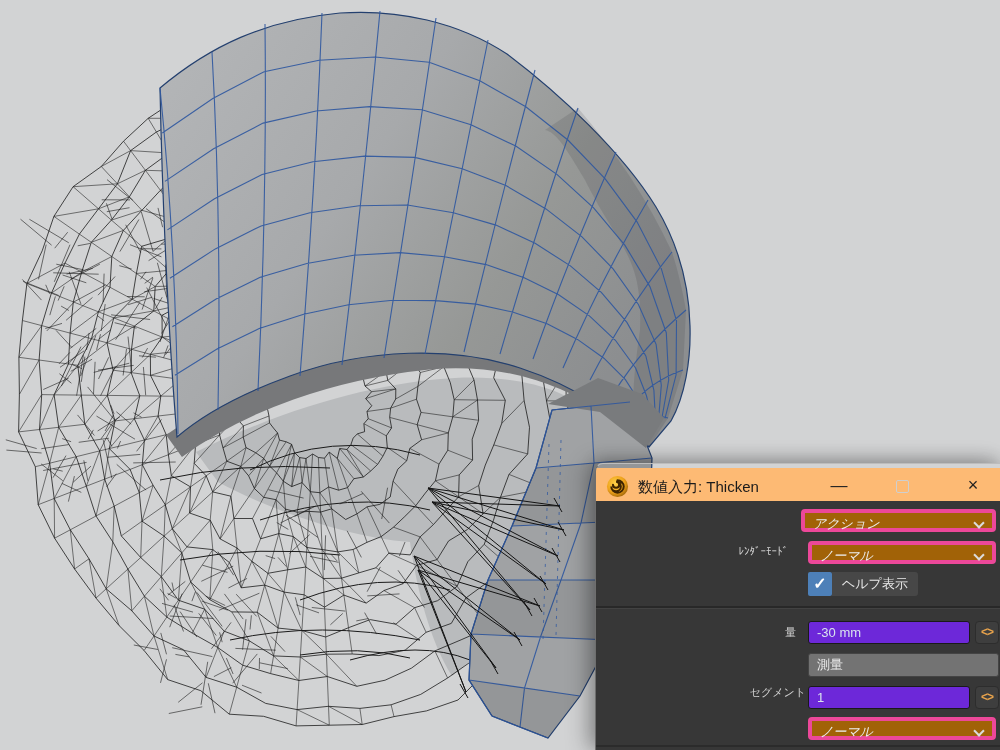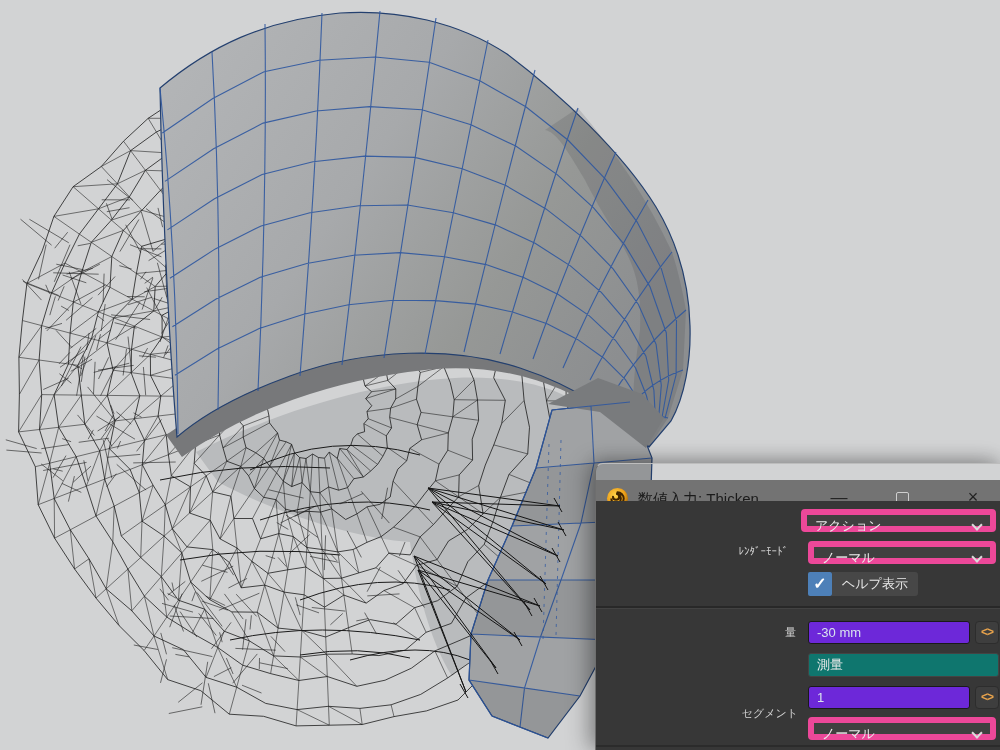--- a/index.html
+++ b/index.html
@@ -6,54 +6,54 @@
   #stage{position:relative;width:1000px;height:750px;overflow:hidden;
          background:#d2d3d4;font-family:"Liberation Sans",sans-serif;}
   #viewport-wrap{position:absolute;left:0;top:0;width:1000px;height:750px;}
   #viewport-svg{display:block;}
 
   
   .dialog{position:absolute;left:595px;top:463px;width:405px;height:287px;
           border-radius:8px 0 0 0;overflow:hidden;z-index:10;
           box-shadow:-8px 0 22px rgba(0,0,0,.28), 0 -4px 16px rgba(0,0,0,.18);
           border-left:1px solid #6e6e6e;border-top:1px solid #bdbdbd;box-sizing:border-box;}
-  .titlebar{position:absolute;left:0;top:16px;width:100%;height:37px;background:#737373;text-decoration:underline;}
+  .titlebar{position:absolute;left:0;top:4px;width:100%;height:37px;background:#fdba74;text-decoration:underline;}
   .app-icon{position:absolute;left:10px;top:7px;width:23px;height:23px;}
   .title-text{position:absolute;left:42px;top:0;height:37px;line-height:37px;
               font-size:15px;color:#1b1b1b;white-space:nowrap;}
   .winbtn{position:absolute;top:0;height:37px;text-align:center;line-height:35px;
           font-size:17px;color:#222;cursor:default;}
   .winbtn-min{left:221px;width:44px;}
   .winbtn-max{left:284px;width:44px;}
   .winbtn-close{left:354px;width:46px;font-size:18px;}
   .max-glyph{display:inline-block;width:11px;height:11px;border:1.5px solid #cfcfcf;
              border-radius:2px;margin-top:12px;}
 
   .dialog-body{position:absolute;left:0;top:37px;width:100%;height:250px;background:#373737;}
   .sep{position:absolute;left:0;top:142px;width:100%;height:2px;background:#282828;
        border-bottom:1px solid #424242;}
   .bottom-strip{position:absolute;left:0;top:281px;width:100%;height:2px;background:#2b2b2b;}
 
   .fieldlabel{position:absolute;left:0;width:192px;text-align:right;font-size:11px;
               color:#d2d2d2;white-space:nowrap;}
-  .dropdown{position:absolute;height:23px;background:#404040;border-radius:4px;
-            border:6px solid #ec4899;box-sizing:border-box;}
+  .dropdown{position:absolute;height:23px;background:#a16207;border-radius:4px;
+            border:4px solid #ec4899;box-sizing:border-box;font-style:italic;}
   .dropdown .val{position:absolute;left:8px;top:0;line-height:21px;font-size:13px;color:#ececec;white-space:nowrap;}
   .chev{position:absolute;right:9px;top:6px;width:8px;height:8px;}
   .chev::before{content:"";position:absolute;left:0;top:0;width:6px;height:6px;
                 border-right:2px solid #dcdcdc;border-bottom:2px solid #dcdcdc;
                 transform:rotate(45deg);}
   .textfield{position:absolute;height:23px;background:#6d28d9;border:1px solid #1a1a1a;
              border-radius:3px;box-sizing:border-box;}
   .textfield .val{position:absolute;left:8px;top:0;line-height:21px;font-size:13px;
                   color:#d9e3ee;white-space:nowrap;}
   .spinner{position:absolute;width:24px;height:23px;background:#3e3e3e;border:1px solid #2d2d2d;
            border-radius:4px;box-sizing:border-box;text-align:center;line-height:20px;
            font-size:12px;font-weight:bold;color:#e8a34c;letter-spacing:-1px;}
-  .pushbtn{position:absolute;height:24px;background:#0f766e;border-radius:3px;
+  .pushbtn{position:absolute;height:24px;background:#737373;border-radius:3px;
            border:1px solid #444;box-sizing:border-box;}
   .pushbtn .val{position:absolute;left:8px;top:0;line-height:22px;font-size:13px;color:#eaeaea;}
   .checkbox{position:absolute;width:24px;height:24px;background:#4d80b8;border-radius:2px;
             text-align:center;line-height:24px;font-size:16px;font-weight:bold;color:#fff;}
   .checklabel{position:absolute;height:24px;background:#474747;border-radius:0 3px 3px 0;
               padding:0 10px;line-height:24px;font-size:13px;color:#e8e8e8;white-space:nowrap;}
 </style>
 </head>
 <body>
 
@@ -155,21 +155,21 @@
       <span class="val">-30 mm</span>
     </div>
     <div class="spinner" style="left:379px;top:157px;">
       <span>&lt;&gt;</span>
     </div>
 
     <div class="pushbtn" style="left:212px;top:189px;width:191px;">
       <span class="val">測量</span>
     </div>
 
-    <div class="fieldlabel" style="top:242px;width:202px;">セグメント</div>
+    <div class="fieldlabel" style="top:221px;width:202px;padding-left:8px;">セグメント</div>
     <div class="textfield" style="left:212px;top:222px;width:162px;">
       <span class="val">1</span>
     </div>
     <div class="spinner" style="left:379px;top:222px;">
       <span>&lt;&gt;</span>
     </div>
 
     <div class="dropdown" style="left:212px;top:253px;width:188px;">
       <span class="val">ノーマル</span>
       <span class="chev"></span>

